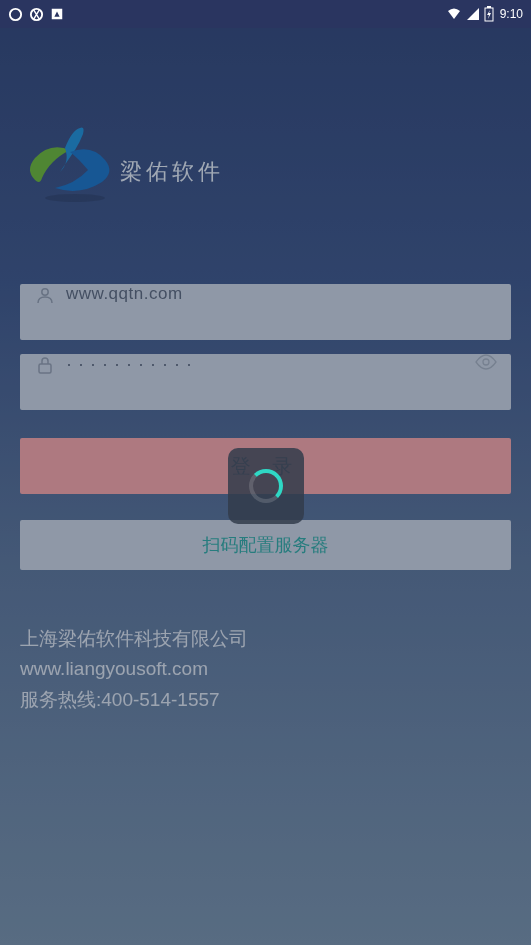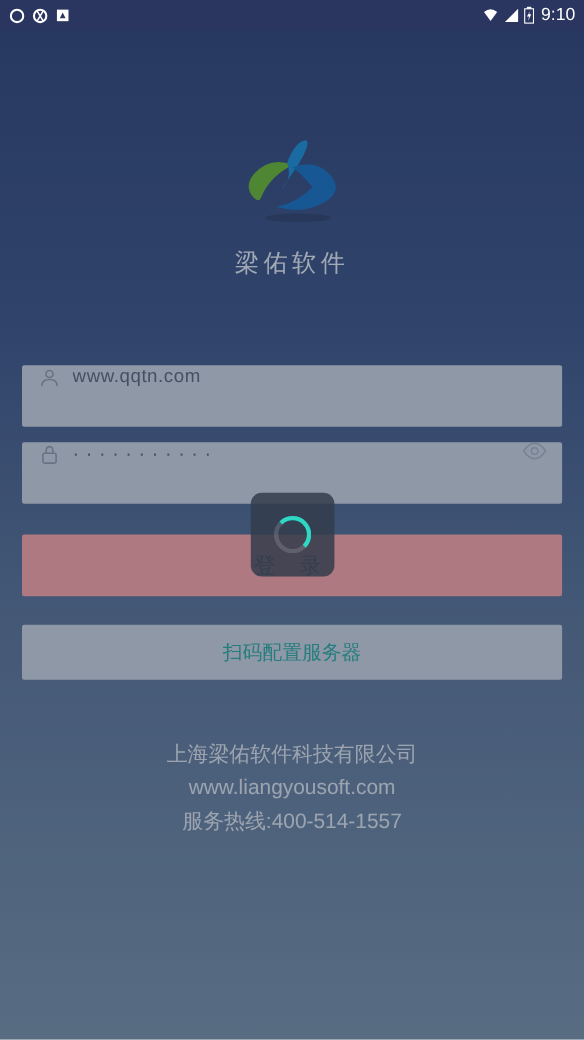--- a/index.html
+++ b/index.html
@@ -15,37 +15,36 @@
   z-index: 5;
   pointer-events: none;
 }
 .status-bar {
   height: 28px;
   background: #2a3560;
   display: flex;
   align-items: center;
   padding: 0 8px;
   color: #fff;
-  font-size: 16px;
+  font-size: 12px;
   position: relative;
   z-index: 10;
 }
 .status-left { display: flex; gap: 6px; align-items: center; }
 .status-right { margin-left: auto; display: flex; gap: 4px; align-items: center; }
 .status-icon { display: inline-flex; align-items: center; justify-content: center; }
 .time { font-weight: 500; margin-left: 2px; }
 
 .content {
   position: relative;
   padding: 0 20px;
 }
 
 .logo-area {
   display: flex;
-  flex-direction: column;
   align-items: center;
   margin-top: 92px;
   text-align: center;
 }
 .logo {
   width: 100px;
   height: 86px;
 }
 .app-name {
   color: #e8eef5;
@@ -116,21 +115,21 @@
   background: #cdd5e0;
   border: none;
   border-radius: 2px;
   font-size: 18px;
   color: #2daaa2;
   cursor: pointer;
 }
 
 .footer {
   margin-top: 54px;
-  text-align: center;
+  text-align: left;
   color: #e0e6ee;
   font-size: 19px;
   line-height: 1.6;
 }
 
 .spinner-box {
   position: absolute;
   left: 50%;
   top: 486px;
   transform: translate(-50%, -50%);

